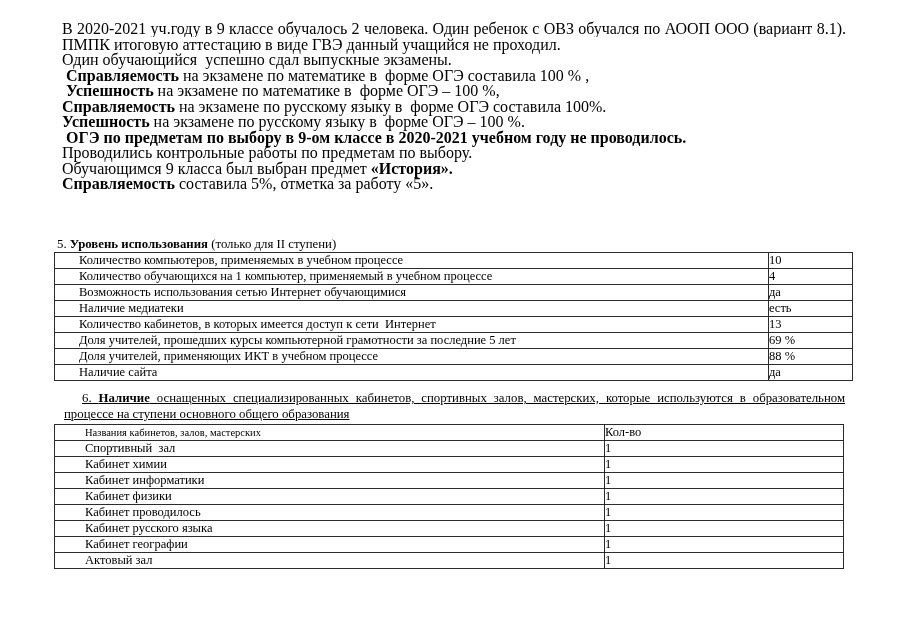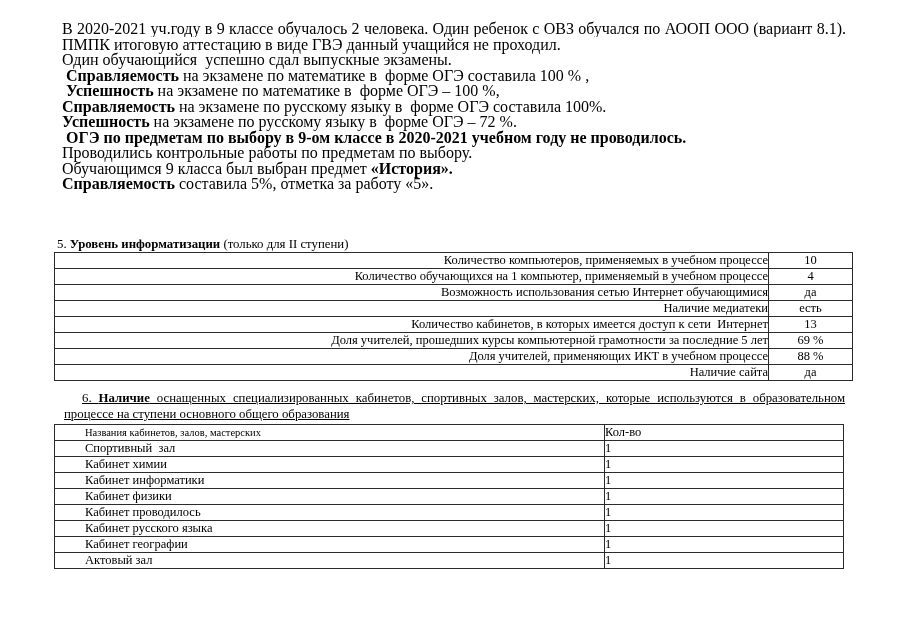--- a/index.html
+++ b/index.html
@@ -30,22 +30,22 @@
 
   .sec5-head {
     position: absolute; left: 57px; top: 236px;
     font-size: 12.8px; line-height: 16px; white-space: pre-wrap;
   }
   table { border-collapse: collapse; table-layout: fixed; }
   td { border: 1px solid #2b2b2b; font-size: 12.5px; overflow: hidden; white-space: pre-wrap; }
 
   .table5 { position: absolute; left: 54px; top: 252px; width: 798px; }
   .table5 td { height: 15px; }
-  .table5 .c1 { width: 714px; padding-left: 24px; text-align: right; }
-  .table5 .c2 { width: 84px; text-align: center; }
+  .table5 .c1 { width: 714px; padding-left: 24px; }
+  .table5 .c2 { width: 84px; }
 
   .sec6-par { position: absolute; left: 64px; top: 390px; width: 781px; }
   .sec6-par .doc-line { height: 16px; line-height: 16px; font-size: 12.8px; text-decoration: underline; }
   .sec6-par .jline { height: 16px; text-indent: 18px; }
 
   .table6 { position: absolute; left: 54px; top: 424px; width: 789px; }
   .table6 td { height: 15px; }
   .table6 .c1 { width: 550px; padding-left: 30px; }
   .table6 .c2 { width: 239px; }
   .table6 .hdr td { height: 13px; }
@@ -54,28 +54,28 @@
 </head>
 <body>
 
 <div class="intro">
   <div class="doc-line jline"><span>В 2020-2021 уч.году в 9 классе обучалось 2 человека. Один ребенок с ОВЗ обучался по АООП ООО (вариант 8.1). На основании справки</span></div>
   <div class="doc-line"><span>ПМПК итоговую аттестацию в виде ГВЭ данный учащийся не проходил.</span></div>
   <div class="doc-line"><span>Один обучающийся  успешно сдал выпускные экзамены.</span></div>
   <div class="doc-line"><span class="b"> Справляемость</span><span> на экзамене по математике в  форме ОГЭ составила 100 % ,</span></div>
   <div class="doc-line"><span class="b"> Успешность</span><span> на экзамене по математике в  форме ОГЭ – 100 %,</span></div>
   <div class="doc-line"><span class="b">Справляемость</span><span> на экзамене по русскому языку в  форме ОГЭ составила 100%.</span></div>
-  <div class="doc-line"><span class="b">Успешность</span><span> на экзамене по русскому языку в  форме ОГЭ – 72 %.</span></div>
+  <div class="doc-line"><span class="b">Успешность</span><span> на экзамене по русскому языку в  форме ОГЭ – 100 %.</span></div>
   <div class="doc-line"><span class="b"> ОГЭ по предметам по выбору в 9-ом классе в 2020-2021 учебном году не проводилось.</span></div>
   <div class="doc-line"><span>Проводились контрольные работы по предметам по выбору.</span></div>
   <div class="doc-line"><span>Обучающимся 9 класса был выбран предмет </span><span class="b">«История».</span></div>
   <div class="doc-line"><span class="b">Справляемость</span><span> составила 5%, отметка за работу «5».</span></div>
 </div>
 
-<div class="sec5-head"><span>5. </span><span class="b">Уровень информатизации</span><span> (только для II ступени)</span></div>
+<div class="sec5-head"><span>5. </span><span class="b">Уровень использования</span><span> (только для II ступени)</span></div>
 
 <table class="table5">
   <tbody>
     <tr>
         <td class="c1">Количество компьютеров, применяемых в учебном процессе</td>
         <td class="c2">10</td>
       </tr>
     <tr>
         <td class="c1">Количество обучающихся на 1 компьютер, применяемый в учебном процессе</td>
         <td class="c2">4</td>

